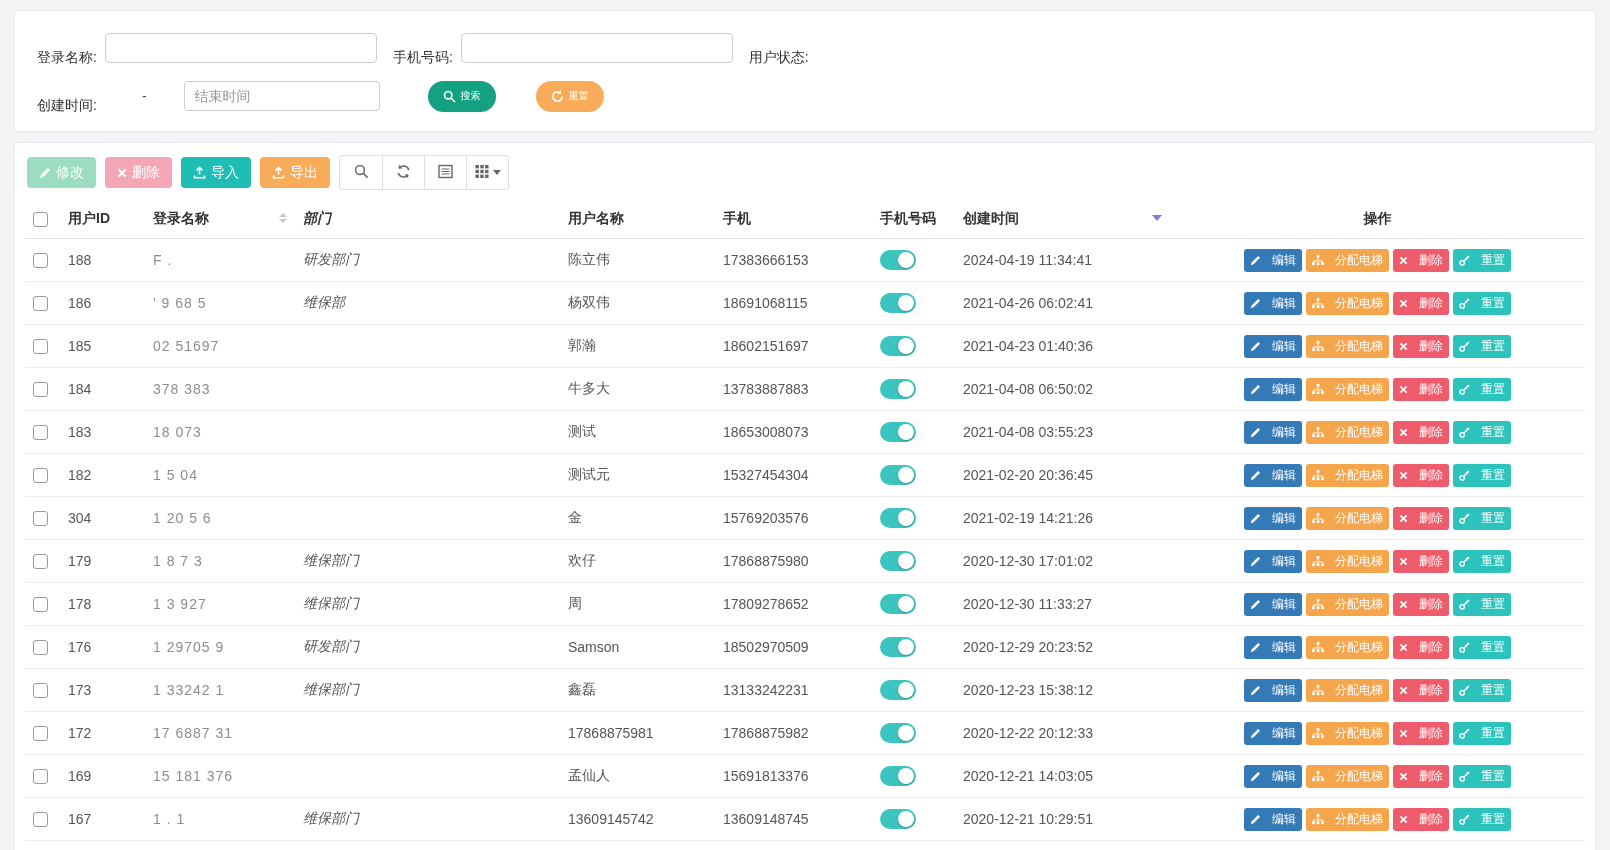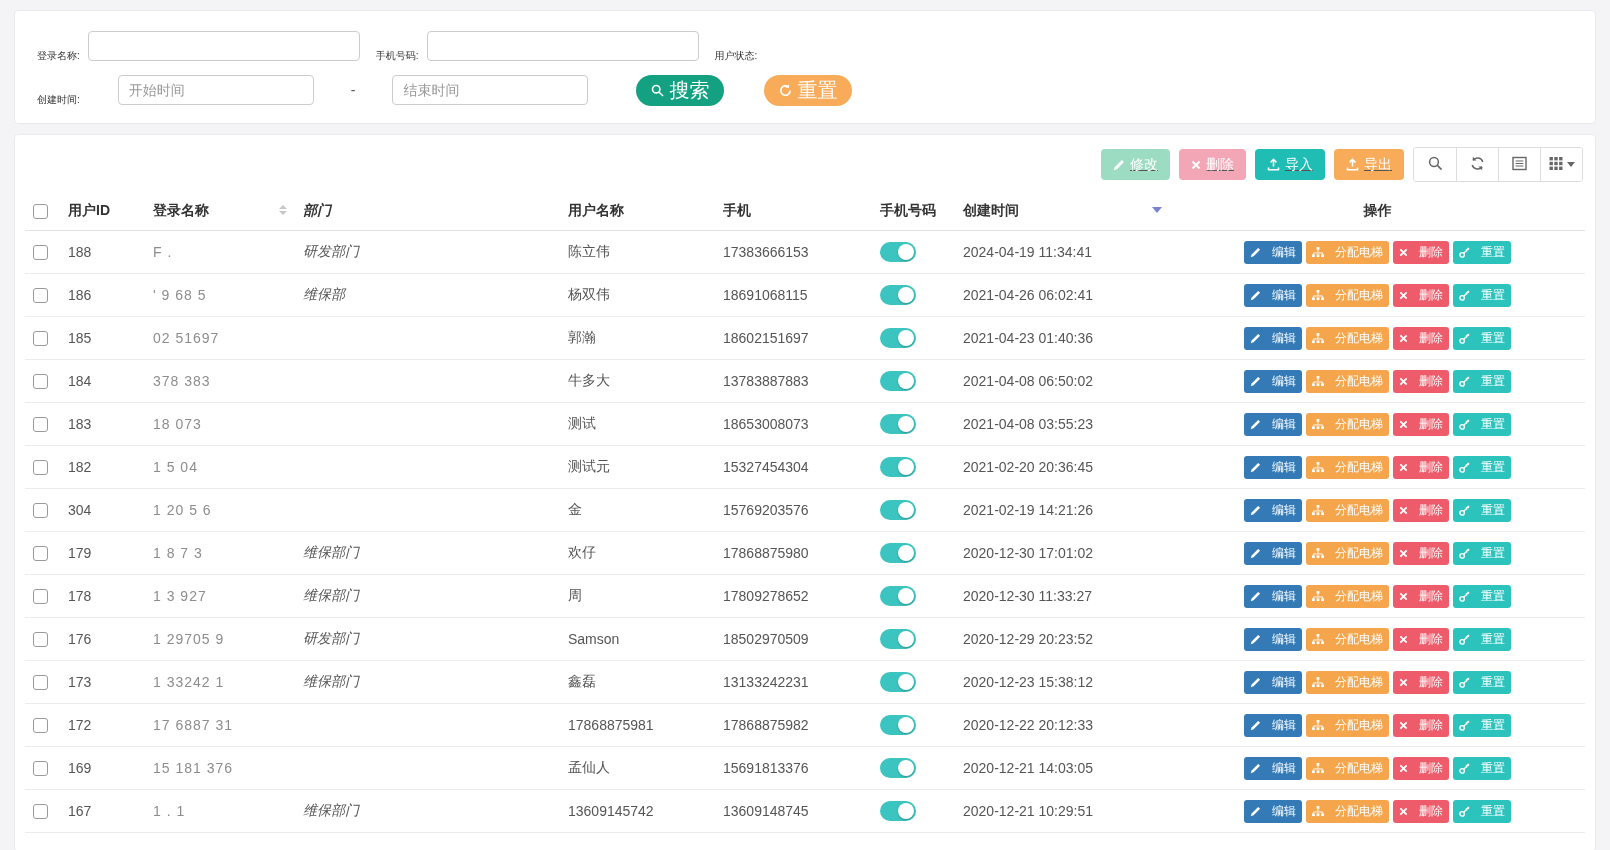--- a/index.html
+++ b/index.html
@@ -14,49 +14,49 @@
   .panel {
     background: #fff;
     border: 1px solid #eaeaee;
     border-radius: 4px;
     margin: 10px 14px;
   }
   
   .filter-panel { padding: 18px 22px 16px; }
   .filter-row { display: flex; align-items: center; }
   .filter-row + .filter-row { margin-top: 10px; gap: 30px; }
-  .flabel { color: #333; font-size: 10px; margin-right: 8px; white-space: nowrap; margin-top: 20px; }
+  .flabel { color: #333; font-size: 14px; margin-right: 8px; white-space: nowrap; margin-top: 20px; }
   .ml { margin-left: 16px; }
   .ipt {
     height: 30px; border: 1px solid #ccc; border-radius: 4px;
     padding: 0 10px; font-size: 14px; color: #555; outline: none;
     background: #fff; font-family: inherit;
   }
   .ipt::placeholder { color: #999; }
   .w272 { width: 272px; }
   .w196 { width: 196px; }
   .select-wrap { position: relative; display: inline-block; }
   .select-wrap select { appearance: none; -webkit-appearance: none; padding-right: 30px; width: 272px; }
   .select-wrap::after {
     content: ""; position: absolute; right: 13px; top: 9px; width: 7px; height: 7px;
     border-right: 2px solid #333; border-bottom: 2px solid #333;
     transform: rotate(45deg); pointer-events: none;
   }
   .sep { margin: 0 7px; color: #555; }
   .pill {
     height: 31px; border: none; border-radius: 16px; color: #fff;
-    font-size: 20px; padding: 0 15px; display: inline-flex; align-items: center;
+    font-size: 10px; padding: 0 15px; display: inline-flex; align-items: center;
     cursor: pointer; font-family: inherit;
   }
   .pill .ic { display: inline-flex; margin-right: 5px; }
   .btn-search { background: #14a181; margin-left: 18px; }
   .btn-reset-top { background: #f8ac59; margin-left: 10px; }
   
   .main-panel { min-height: 718px; padding: 8px 10px; }
-  .grid-toolbar { display: flex; justify-content: flex-end; align-items: center; padding: 4px 2px 10px; text-decoration: underline; }
+  .grid-toolbar { display: flex; justify-content: flex-start; align-items: center; padding: 4px 2px 10px; }
   .tb-left { display: flex; }
   .tbtn {
     height: 31px; border: none; border-radius: 4px; color: #fff; font-size: 14px;
     padding: 0 12px; margin-right: 9px; display: inline-flex; align-items: center;
     cursor: pointer; font-family: inherit;
   }
   .tbtn .ic { display: inline-flex; margin-right: 5px; }
   .btn-modify { background: #9bdcc2; }
   .btn-del-top { background: #f3a6b6; }
   .btn-import { background: #1fbdb4; }
@@ -130,21 +130,20 @@
 <div class="panel filter-panel">
   <div class="filter-row">
     <span class="flabel">登录名称:</span>
     <input class="ipt w272" style="">
     <span class="flabel ml">手机号码:</span>
     <input class="ipt w272" style="">
     <span class="flabel ml">用户状态:</span>
   </div>
   <div class="filter-row">
     <span class="flabel">创建时间:</span>
-    <input class="ipt w196" placeholder="开始时间" style="">
     <span class="sep">-</span>
     <input class="ipt w196" placeholder="结束时间" style="">
     <button class="pill btn-search">
       <span class="ic">
         <svg width="13" height="13" viewBox="0 0 13 13">
             <circle cx="5.2" cy="5.2" r="3.7" fill="none" stroke="currentColor" stroke-width="1.6"></circle>
             <line x1="8.2" y1="8.2" x2="12" y2="12" stroke="currentColor" stroke-width="1.6"></line>
           </svg>
       </span>
       <span>搜索</span>

